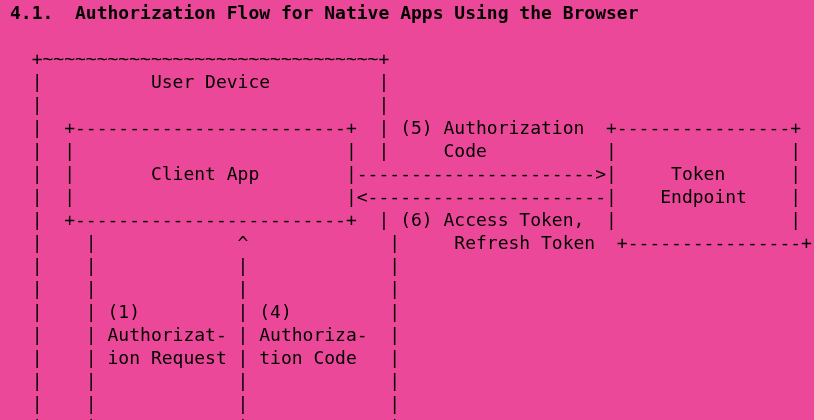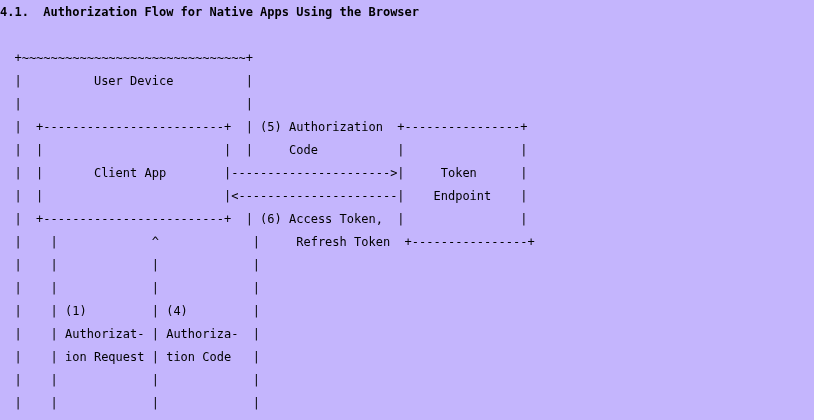--- a/index.html
+++ b/index.html
@@ -6,26 +6,26 @@
     margin: 0;
     padding: 0;
     background: #ffffff;
   }
   .screen {
     position: relative;
     width: 814px;
     height: 420px;
     overflow: hidden;
     box-sizing: border-box;
-    background: #c4b5fd;
+    background: #ec4899;
     color: #000000;
     font-family: "DejaVu Sans Mono", "Liberation Mono", monospace;
-    font-size: 12px;
+    font-size: 18px;
     line-height: 23px;
-    padding: 1px 0 0 0;
+    padding: 1px 0 0 10px;
   }
   .heading {
     font-weight: bold;
     white-space: pre;
     margin: 0 0 23px 0; 
   }
   .diagram {
     font-family: inherit;
     font-size: inherit;
     line-height: inherit;

